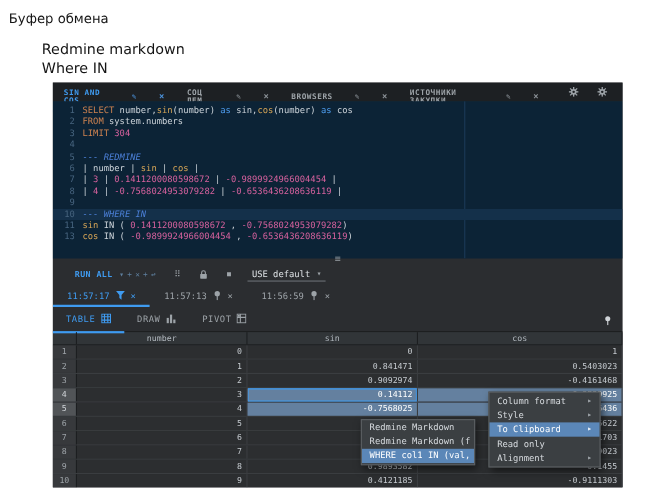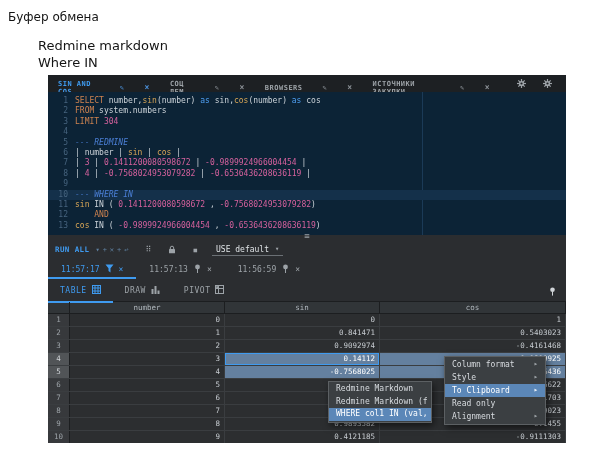--- a/index.html
+++ b/index.html
@@ -34,21 +34,21 @@
   .tok-kw{color:#cf8350}.tok-fn{color:#d8a656}.tok-as{color:#4f9ff2}
   .tok-num{color:#d5619d}.tok-pl{color:#ccd3d9}.tok-cm{color:#4b7fd6;font-style:italic}
 
   
   #handle{height:5px;position:relative}
   #handle .grip{position:absolute;left:50%;top:-3px;transform:translateX(-50%);
                 color:#9aa0a6;font-size:9px;line-height:9px}
 
   
   #toolbar{display:flex;align-items:center;height:19px;color:#8f969c}
-  #run-label{color:#3f9bf0;font-weight:bold;font-size:7.5px;letter-spacing:.4px;margin-left:7px}
+  #run-label{color:#3f9bf0;font-weight:bold;font-size:7.5px;letter-spacing:.4px;margin-left:20px}
   #run-icons{display:flex;gap:3px;margin-left:6px;font-size:7px;color:#5f80a0}
   .tb-ico{margin-left:17px;font-size:8px;color:#9da3a8;display:flex;align-items:center}
   #use-db{margin-left:15px;font-size:8px;color:#dfe3e6;border-bottom:1px solid #6b7075;
           padding:1px 4px;display:flex;gap:6px;align-items:center;cursor:pointer}
   #use-db .caret{color:#9da3a8;font-size:7px}
 
   
   #rtabs{display:flex;align-items:center;height:20px}
   .rtab{display:flex;align-items:center;gap:5px;padding:0 13px;height:100%;
         font-size:8px;color:#9da3a8;cursor:pointer}
@@ -156,21 +156,20 @@
         <div class="cline"><span class="gut">2</span><span><span class="tok-kw">FROM</span><span class="tok-pl"> system.numbers</span></span></div>
         <div class="cline"><span class="gut">3</span><span><span class="tok-kw">LIMIT</span><span class="tok-num"> 304</span></span></div>
         <div class="cline"><span class="gut">4</span><span></span></div>
         <div class="cline"><span class="gut">5</span><span><span class="tok-cm">--- REDMINE</span></span></div>
         <div class="cline"><span class="gut">6</span><span><span class="tok-pl">| number | </span><span class="tok-fn">sin</span><span class="tok-pl"> | </span><span class="tok-fn">cos</span><span class="tok-pl"> |</span></span></div>
         <div class="cline"><span class="gut">7</span><span><span class="tok-pl">| </span><span class="tok-num">3</span><span class="tok-pl"> | </span><span class="tok-num">0.1411200080598672</span><span class="tok-pl"> | </span><span class="tok-num">-0.9899924966004454</span><span class="tok-pl"> |</span></span></div>
         <div class="cline"><span class="gut">8</span><span><span class="tok-pl">| </span><span class="tok-num">4</span><span class="tok-pl"> | </span><span class="tok-num">-0.7568024953079282</span><span class="tok-pl"> | </span><span class="tok-num">-0.6536436208636119</span><span class="tok-pl"> |</span></span></div>
         <div class="cline"><span class="gut">9</span><span></span></div>
         <div class="cline cur"><span class="gut">10</span><span><span class="tok-cm">--- WHERE IN</span></span></div>
         <div class="cline"><span class="gut">11</span><span><span class="tok-fn">sin</span><span class="tok-pl"> IN ( </span><span class="tok-num">0.1411200080598672</span><span class="tok-pl"> , </span><span class="tok-num">-0.7568024953079282</span><span class="tok-pl">)</span></span></div>
-        <div class="cline"><span class="gut">12</span><span><span class="tok-pl">    </span><span class="tok-kw">AND</span></span></div>
         <div class="cline"><span class="gut">13</span><span><span class="tok-fn">cos</span><span class="tok-pl"> IN ( </span><span class="tok-num">-0.9899924966004454</span><span class="tok-pl"> , </span><span class="tok-num">-0.6536436208636119</span><span class="tok-pl">)</span></span></div>
       </div>
   </div>
 
   <div id="handle">
     <span class="grip">≡</span>
   </div>
 
   <div id="toolbar">
     <span id="run-label">RUN ALL</span>

